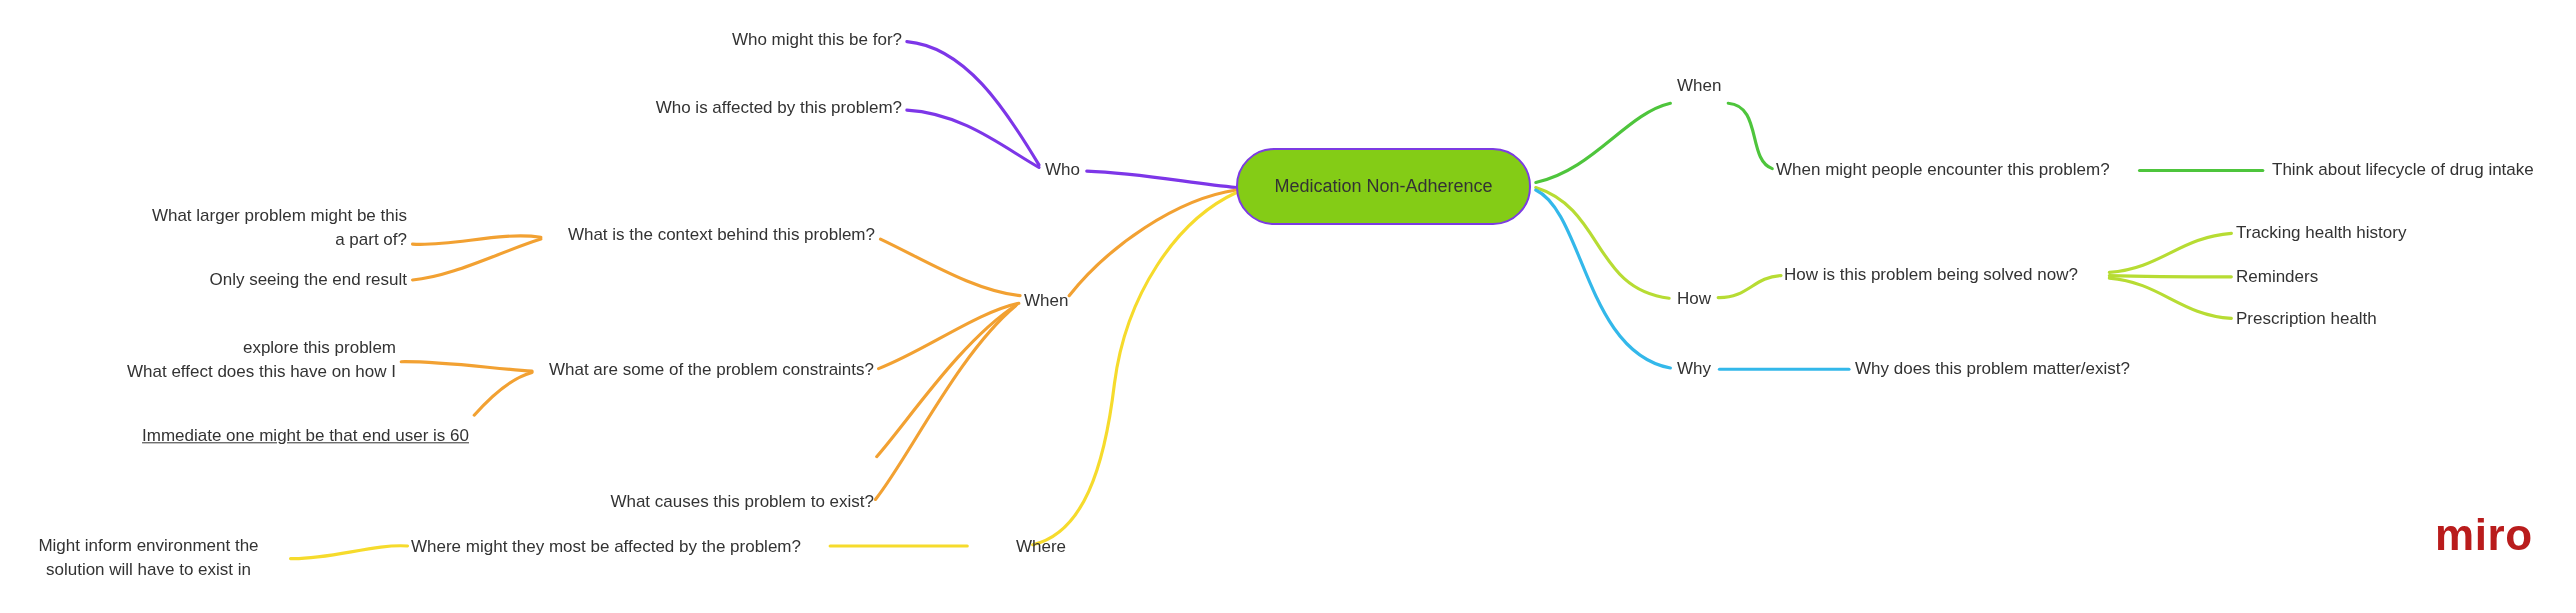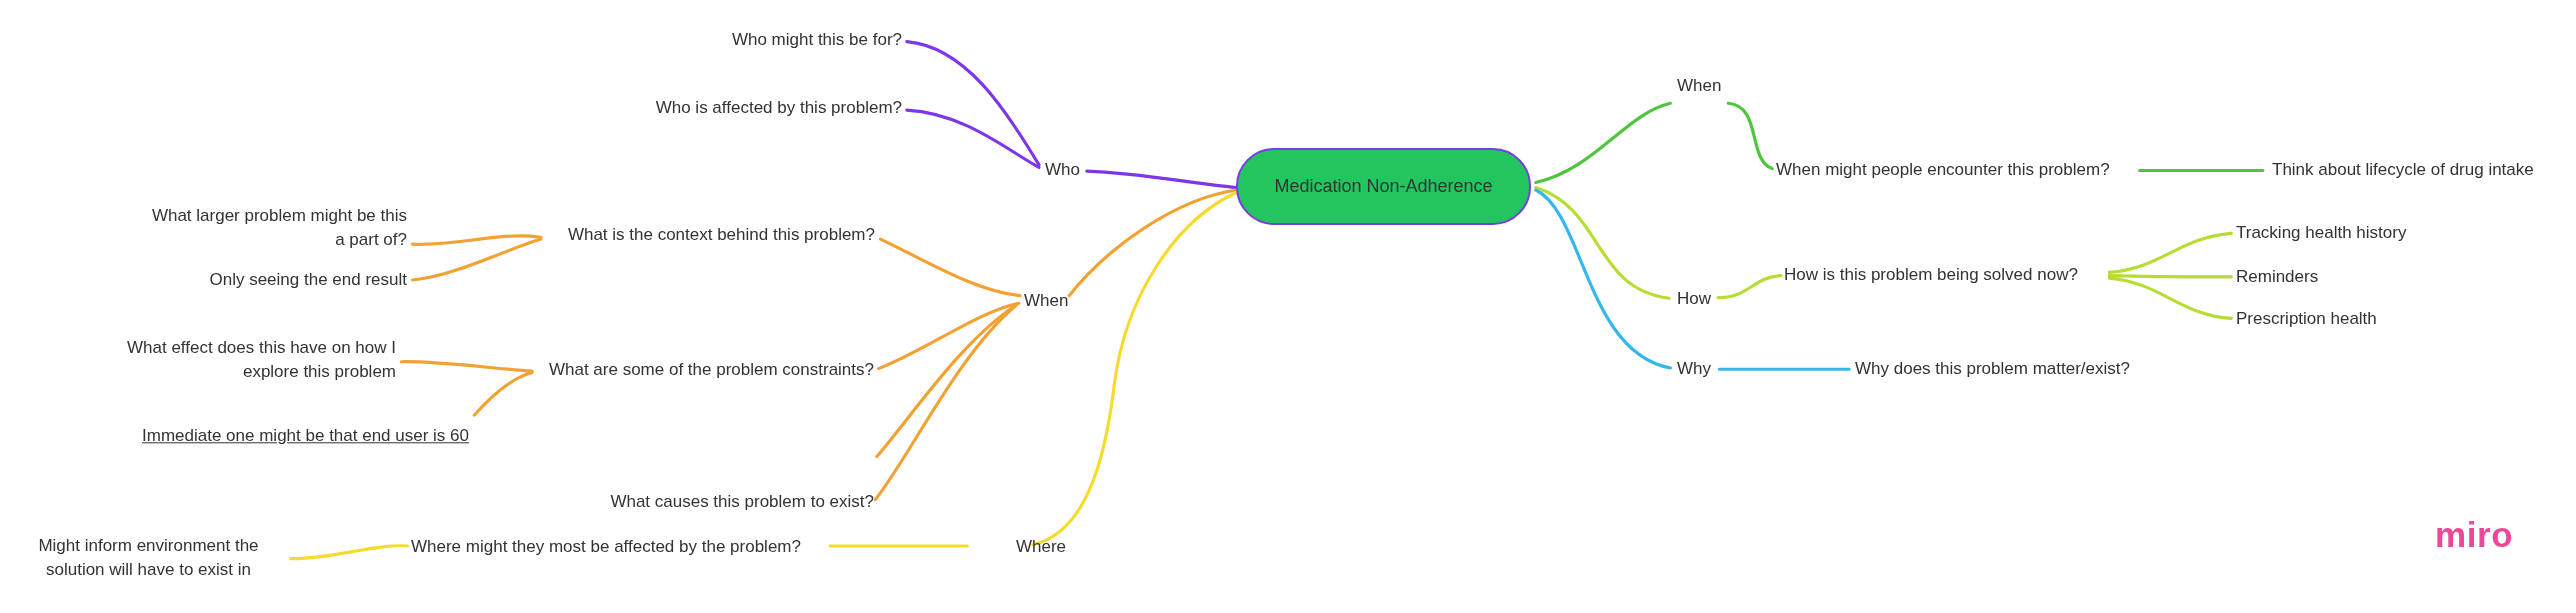--- a/index.html
+++ b/index.html
@@ -47,39 +47,39 @@
   .align-center { text-align: center; }
   .root-node {
     position: absolute;
     left: 1236px;
     top: 148px;
     width: 295px;
     height: 77px;
     border: 2.8px solid #7C3BE3;
     border-radius: 38px;
     box-sizing: border-box;
-    background: #22c55e;
+    background: #84cc16;
     display: flex;
     align-items: center;
     justify-content: center;
   }
   .root-node .root-label {
     font-size: 18px;
     color: #333333;
     white-space: nowrap;
   }
   .watermark {
     position: absolute;
     left: 2435px;
     top: 535px;
     transform: translateY(-50%);
-    font-size: 35px;
+    font-size: 44px;
     font-weight: bold;
     letter-spacing: 0.6px;
-    color: #ec4899;
+    color: #b91c1c;
     white-space: nowrap;
   }
 </style>
 </head>
 <body>
 
 <div class="canvas">
 
   <svg class="edges" viewBox="0 0 4096 976" xmlns="http://www.w3.org/2000/svg">
 
@@ -125,22 +125,22 @@
 
   <div class="label" style="left:1024px; top:301px;">When</div>
   <div class="label align-right" style="right:1701px; top:235px;">What is the context behind this problem?</div>
   <div class="multiline align-right" style="right:2169px; top:228px;">
     <div>What larger problem might be this</div>
     <div>a part of?</div>
   </div>
   <div class="label align-right" style="right:2169px; top:280px;">Only seeing the end result</div>
   <div class="label align-right" style="right:1702px; top:370px;">What are some of the problem constraints?</div>
   <div class="multiline align-right" style="right:2180px; top:360px;">
+    <div>explore this problem</div>
     <div>What effect does this have on how I</div>
-    <div>explore this problem</div>
   </div>
   <div class="label align-right" style="right:2107px; top:436px;text-decoration:underline;">Immediate one might be that end user is 60</div>
   <div class="label align-right" style="right:1702px; top:502px;">What causes this problem to exist?</div>
 
   <div class="label" style="left:972px; top:547px;margin-left:44px;">Where</div>
   <div class="label" style="left:411px; top:547px;">Where might they most be affected by the problem?</div>
   <div class="multiline align-center" style="left:10px; top:558px; width:277px;">
     <div>Might inform environment the</div>
     <div>solution will have to exist in</div>
   </div>

